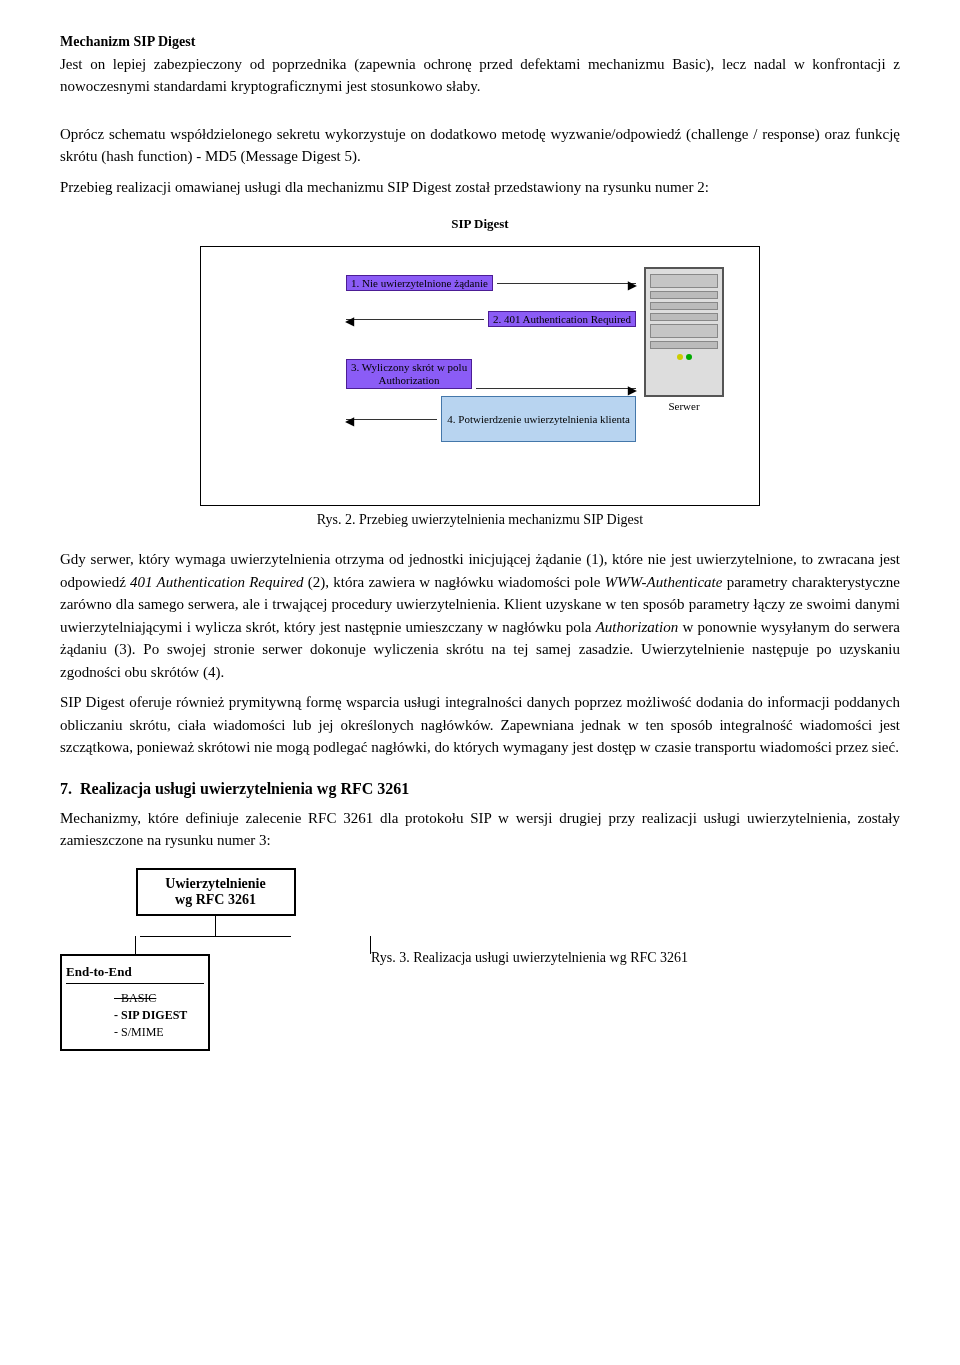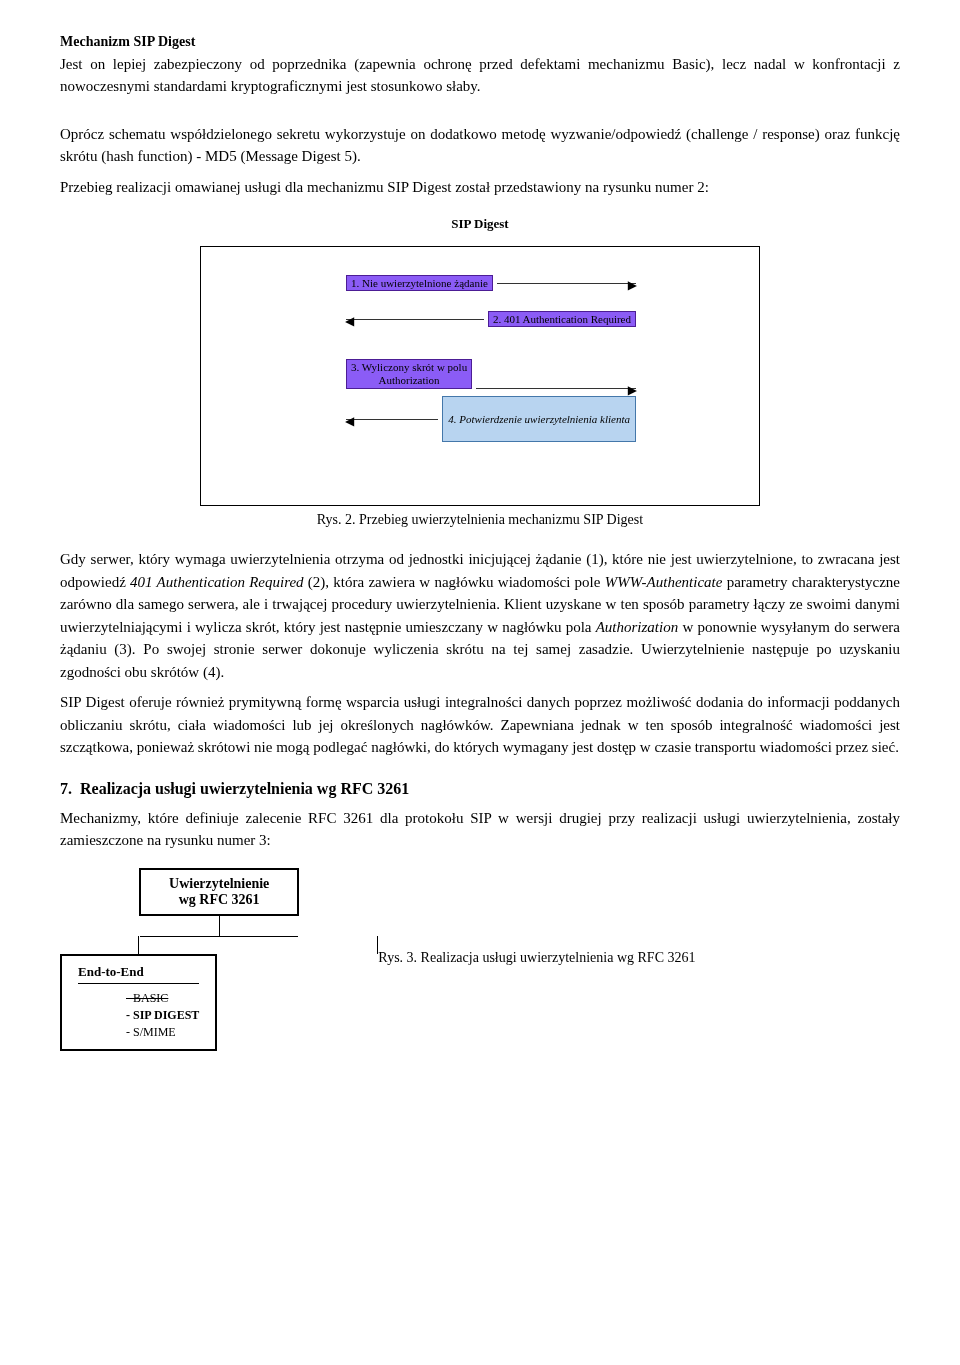--- a/index.html
+++ b/index.html
@@ -163,21 +163,20 @@
       padding: 1px 4px;
       border: 1px solid #4c1d95;
       white-space: nowrap;
     }
     .arrow-label-blue {
       font-size: 11px;
       background: #b8d4f0;
       padding: 16px 5px;
       border: 1px solid #4477aa;
       white-space: nowrap;
-      font-style: italic;
     }
     .caption {
       text-align: center;
       font-size: 14px;
       margin: 6px 0 14px 0;
     }
     
     .rfc-diagram {
       display: flex;
       flex-direction: row;
@@ -195,21 +194,21 @@
       min-width: 160px;
     }
     .rfc-connector-line {
       width: 1px;
       height: 20px;
       background: #000;
       margin: 0 auto;
     }
     .rfc-branch-box {
       border: 2px solid #000;
-      padding: 8px 16px;
+      padding: 8px 4px;
       background: #fff;
       min-width: 150px;
       font-size: 13px;
     }
     .rfc-branch-title {
       font-weight: bold;
       font-size: 13px;
       margin-bottom: 6px;
       border-bottom: 1px solid #000;
       padding-bottom: 3px;
@@ -271,20 +270,35 @@
       </div>
 
       <div style="display:flex; align-items:center; margin-bottom:6px; height:32px; flex-direction:row-reverse;">
         <span class="arrow-label-blue" style="text-align:center; font-size:11px;">4. Potwierdzenie uwierzytelnienia klienta</span>
         <div style="flex:1; height:1px; background:#333; position:relative; margin-right:4px;">
           <span style="position:absolute; left:-1px; top:-5px; font-size:12px;">◀</span>
         </div>
       </div>
     </div>
 
+    <div class="sip-server">
+      <div class="server-unit">
+        <div class="server-slot-tall"></div>
+        <div class="server-slot"></div>
+        <div class="server-slot"></div>
+        <div class="server-slot"></div>
+        <div class="server-slot-tall"></div>
+        <div class="server-slot"></div>
+        <div class="server-lights">
+          <div class="light-y"></div>
+          <div class="light-g"></div>
+        </div>
+      </div>
+      <div class="label-small">Serwer</div>
+    </div>
   </div>
   <div class="caption">Rys. 2. Przebieg uwierzytelnienia mechanizmu SIP Digest</div>
 </div>
 
 
 <p style="text-align:justify; line-height:1.5; margin-bottom:8px;">
   <span>Gdy serwer, który wymaga uwierzytelnienia otrzyma od jednostki inicjującej żądanie (1), które nie jest uwierzytelnione, to zwracana jest odpowiedź </span><em>401 Authentication Required</em><span> (2), która zawiera w nagłówku wiadomości pole </span><em>WWW-Authenticate</em><span> parametry charakterystyczne zarówno dla samego serwera, ale i trwającej procedury uwierzytelnienia. Klient uzyskane w ten sposób parametry łączy ze swoimi danymi uwierzytelniającymi i wylicza skrót, który jest następnie umieszczany w nagłówku pola </span><em>Authorization</em><span> w ponownie wysyłanym do serwera żądaniu (3). Po swojej stronie serwer dokonuje wyliczenia skrótu na tej samej zasadzie. Uwierzytelnienie następuje po uzyskaniu zgodności obu skrótów (4).</span>
 </p>
 
 

